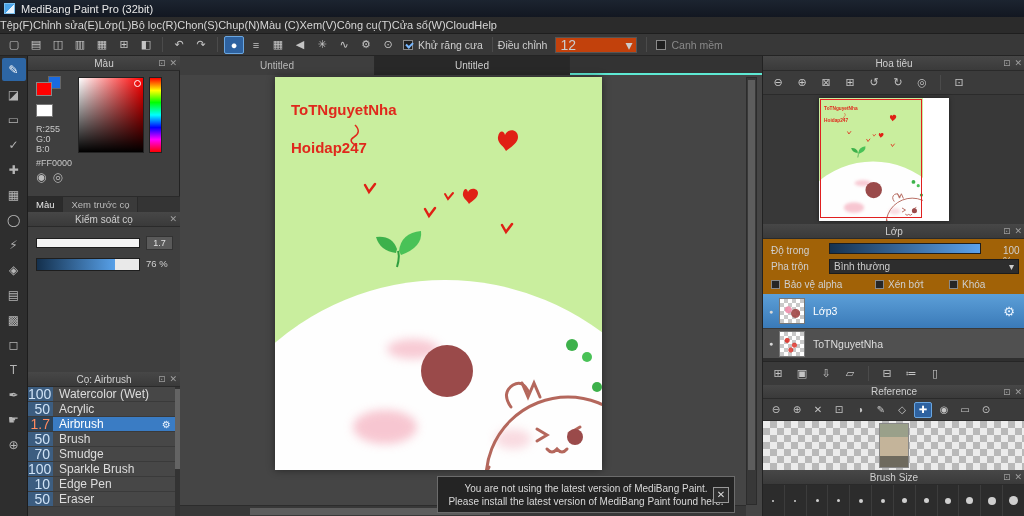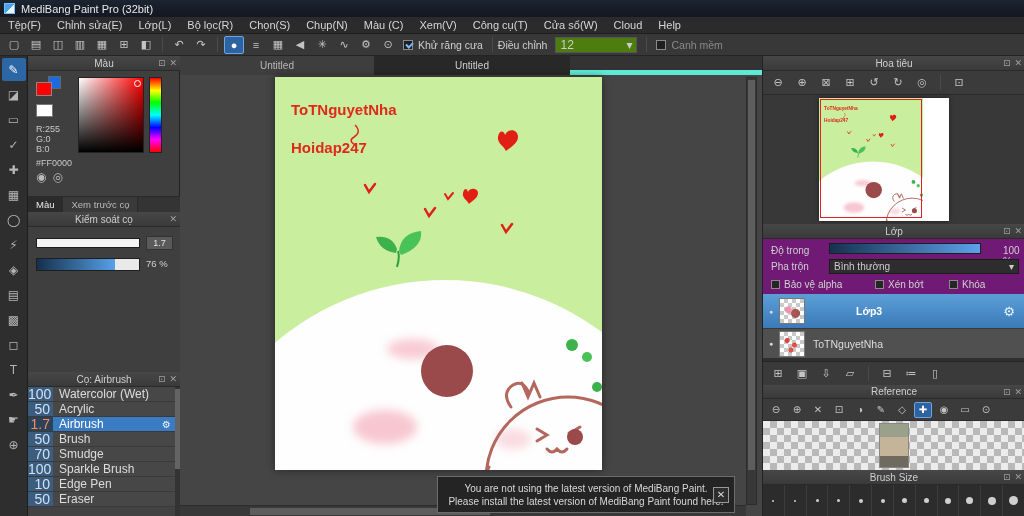--- a/index.html
+++ b/index.html
@@ -3,30 +3,30 @@
 <meta charset="utf-8">
 <style>
   *{margin:0;padding:0;box-sizing:border-box;}
   html,body{width:1024px;height:516px;overflow:hidden;}
   body{font-family:"Liberation Sans","DejaVu Sans",sans-serif;background:#3d3d3d;color:#ccc;position:relative;font-size:11px;}
 
   
   .titlebar{position:absolute;left:0;top:0;width:1024px;height:17px;background:linear-gradient(#1c2430,#121721);display:flex;align-items:center;padding-left:4px;color:#e8e8e8;font-size:11px;}
   .app-icon{width:11px;height:11px;margin-right:6px;background:linear-gradient(135deg,#4aa3e8 0 50%,#e8f4ff 50% 100%);border:1px solid #7ac0f0;}
   .menubar{position:absolute;left:0;top:17px;width:1024px;height:17px;background:#2b2b2b;border-bottom:1px solid #1e1e1e;display:flex;align-items:center;}
-  .menu-item{padding:0 8px;line-height:17px;color:#d6d6d6;font-size:11px;cursor:default;}
+  .menu-item{padding:0 0;line-height:17px;color:#d6d6d6;font-size:11px;cursor:default;}
   .toolbar{position:absolute;left:0;top:34px;width:1024px;height:22px;background:#383838;border-bottom:1px solid #242424;display:flex;align-items:center;padding-left:3px;}
   .tbtn{display:inline-flex;align-items:center;justify-content:center;width:20px;height:18px;color:#c4c4c4;font-size:11px;border-radius:2px;margin:0 1px;}
   .tbtn.sel{background:#2e62a0;border:1px solid #6aa6e0;color:#fff;}
   .sep{display:inline-block;width:1px;height:15px;background:#252525;border-right:1px solid #4b4b4b;margin:0 5px;}
   .chkbox{display:inline-block;width:10px;height:10px;border:1px solid #8a8a8a;background:#1f1f1f;position:relative;margin:0 5px 0 4px;vertical-align:-1px;}
   .chkbox.on::after{content:"";position:absolute;left:2px;top:1px;width:5px;height:3px;border-left:2px solid #79b8ff;border-bottom:2px solid #79b8ff;transform:rotate(-45deg);}
   .tb-label{font-size:10.5px;color:#cfcfcf;margin-right:4px;}
   .tb-label.dim{color:#8a8a8a;}
-  .dropdown{display:inline-flex;align-items:center;justify-content:space-between;width:82px;height:16px;background:#4d7c0f;border:1px solid #555;color:#ccc;font-size:12px;padding:0 4px;margin:0 4px;}
+  .dropdown{display:inline-flex;align-items:center;justify-content:space-between;width:82px;height:16px;background:#c2410c;border:1px solid #555;color:#ccc;font-size:14px;padding:0 4px;margin:0 4px;}
 
   
   .toolstrip{position:absolute;left:0;top:56px;width:28px;height:460px;background:#2e2e2e;border-right:1px solid #1d1d1d;display:flex;flex-direction:column;align-items:center;padding-top:2px;gap:2px;}
   .tool{width:24px;height:23px;display:flex;align-items:center;justify-content:center;font-size:12px;color:#b5b5b5;border-radius:2px;}
   .tool.sel{background:#2d66a5;color:#fff;}
 
   
   .panel-header{height:15px;background:linear-gradient(#474747,#3a3a3a);border-bottom:1px solid #2a2a2a;display:flex;align-items:center;justify-content:center;font-size:10px;color:#cfcfcf;position:relative;}
   .hdr-icons{position:absolute;right:3px;top:0;display:flex;gap:4px;font-size:9px;color:#9f9f9f;line-height:15px;}
 
@@ -60,52 +60,52 @@
   .brush-name{flex:1;padding-left:6px;font-size:12px;line-height:15px;color:#ddd;white-space:nowrap;overflow:hidden;}
   .brush-row.sel{background:#3a7cc4;}
   .brush-row.sel .brush-num{background:#2b4258;color:#ff8a5f;}
   .brush-row.sel .brush-name{color:#fff;}
   .brush-gear{font-size:10px;color:#eaf4ff;line-height:15px;padding-right:4px;}
   .co-scroll{position:absolute;right:0;top:15px;width:5px;height:129px;background:#333;}
   .co-thumb{position:absolute;left:0;top:2px;width:5px;height:80px;background:#646464;}
 
   
   .canvas-region{position:absolute;left:180px;top:56px;width:582px;height:460px;background:#454545;}
-  .doc-tabs{position:absolute;left:0;top:0;width:582px;height:19px;background:#333;border-bottom:5px solid #5eead4;display:flex;}
+  .doc-tabs{position:absolute;left:0;top:0;width:582px;height:19px;background:#333;border-bottom:2px solid #5eead4;display:flex;}
   .doc-tab{width:195px;height:19px;line-height:19px;text-align:center;font-size:10px;color:#b9b9b9;background:#3e3e3e;border-right:1px solid #292929;}
   .doc-tab.active{background:#282828;color:#cfcfcf;}
   .artwork-wrap{position:absolute;left:95px;top:21px;width:327px;height:393px;box-shadow:0 0 8px rgba(0,0,0,.45);}
   .vscroll{position:absolute;left:566px;top:21px;width:11px;height:428px;background:#383838;border:1px solid #2c2c2c;}
   .vthumb{position:absolute;left:1px;top:2px;width:7px;height:390px;background:#5d5d5d;}
   .hscroll{position:absolute;left:0;top:449px;width:566px;height:11px;background:#383838;border-top:1px solid #2c2c2c;}
   .hthumb{position:absolute;left:70px;top:2px;width:240px;height:7px;background:#5d5d5d;}
 
   
   .right-col{position:absolute;left:762px;top:56px;width:262px;height:460px;background:#3d3d3d;border-left:1px solid #222;}
   .panel-nav{position:absolute;left:0;top:0;width:262px;height:168px;}
   .nav-toolbar{position:absolute;left:0;top:15px;width:262px;height:24px;background:#3b3b3b;border-bottom:1px solid #2b2b2b;display:flex;align-items:center;padding-left:4px;gap:2px;}
   .nav-view{position:absolute;left:0;top:39px;width:262px;height:129px;background:#383838;}
   .nav-thumb{position:absolute;left:56px;top:3px;width:130px;height:123px;background:#fff;box-shadow:0 0 4px rgba(0,0,0,.5);}
   .nav-vrect{position:absolute;left:1px;top:1px;width:102px;height:119px;border:1px solid #e02020;}
 
-  .panel-layers{position:absolute;left:0;top:168px;width:262px;height:161px;background:#701a75;}
+  .panel-layers{position:absolute;left:0;top:168px;width:262px;height:161px;background:#a16207;}
   .lbl{position:absolute;font-size:10px;color:#cfcfcf;}
   .op-track{position:absolute;left:66px;top:19px;width:152px;height:11px;border:1px solid #1e1e1e;background:linear-gradient(to right,#16324f,#5ca2ec);}
   .blend-select{position:absolute;left:66px;top:35px;width:190px;height:15px;background:#2d2d2d;border:1px solid #1c1c1c;color:#ccc;font-size:10px;display:flex;align-items:center;justify-content:space-between;padding:0 4px;}
   .chk-sm{display:inline-block;width:9px;height:9px;border:1px solid #8a8a8a;background:#262626;margin-right:4px;vertical-align:-1px;}
   .layer-list{position:absolute;left:0;top:70px;width:262px;height:67px;background:#2f2f2f;}
   .layer-row{display:flex;align-items:center;}
   .layer-row.sel{height:34px;background:linear-gradient(#5c9fd8,#3a7ab8);}
   .layer-row.r2{height:30px;background:#505050;border-top:1px solid #3a3a3a;}
   .vis-dot{width:16px;text-align:center;font-size:7px;color:#d8d8d8;}
   .layer-thumb{width:26px;height:26px;border:1px solid #777;margin-right:8px;background-color:#fff;background-image:linear-gradient(45deg,#c9c9c9 25%,transparent 25%,transparent 75%,#c9c9c9 75%),linear-gradient(45deg,#c9c9c9 25%,transparent 25%,transparent 75%,#c9c9c9 75%);background-size:8px 8px;background-position:0 0,4px 4px;position:relative;}
   .layer-thumb.pink::after{content:"";position:absolute;inset:0;background:radial-gradient(circle at 35% 45%,rgba(240,140,170,.9) 3px,transparent 4px),radial-gradient(circle at 65% 60%,rgba(160,70,70,.9) 4px,transparent 5px);}
   .layer-thumb.red::after{content:"";position:absolute;inset:0;background:radial-gradient(circle at 30% 35%,rgba(220,40,30,.85) 2px,transparent 3px),radial-gradient(circle at 60% 55%,rgba(220,40,30,.8) 2px,transparent 3px),radial-gradient(circle at 45% 75%,rgba(220,40,30,.8) 2px,transparent 3px);}
   .layer-name{flex:1;font-size:10.5px;color:#ddd;}
-  .layer-row.sel .layer-name{color:#fff;font-weight:bold;margin-left:43px;}
+  .layer-row.sel .layer-name{color:#fff;font-weight:normal;}
   .layer-gear{padding-right:10px;color:#eaf4ff;font-size:13px;}
   .layers-toolbar{position:absolute;left:0;top:137px;width:262px;height:24px;background:#3a3a3a;border-top:1px solid #262626;display:flex;align-items:center;padding-left:4px;gap:2px;}
 
   .panel-ref{position:absolute;left:0;top:329px;width:262px;height:85px;}
   .ref-toolbar{position:absolute;left:0;top:14px;width:262px;height:22px;background:#3b3b3b;border-bottom:1px solid #2b2b2b;display:flex;align-items:center;padding-left:3px;gap:1px;}
   .ref-toolbar .tbtn{width:18px;height:16px;font-size:10px;}
   .ref-content{position:absolute;left:0;top:36px;width:262px;height:49px;background-color:#ececec;background-image:linear-gradient(45deg,#b9b9b9 25%,transparent 25%,transparent 75%,#b9b9b9 75%),linear-gradient(45deg,#b9b9b9 25%,transparent 25%,transparent 75%,#b9b9b9 75%);background-size:14px 14px;background-position:0 0,7px 7px;}
   .ref-photo{position:absolute;left:116px;top:2px;width:30px;height:45px;background:linear-gradient(#9aa08a 0 30%,#c4b49a 30% 75%,#6e6a5e 75%);border:1px solid #888;}
 
   .panel-bsize{position:absolute;left:0;top:414px;width:262px;height:46px;}

